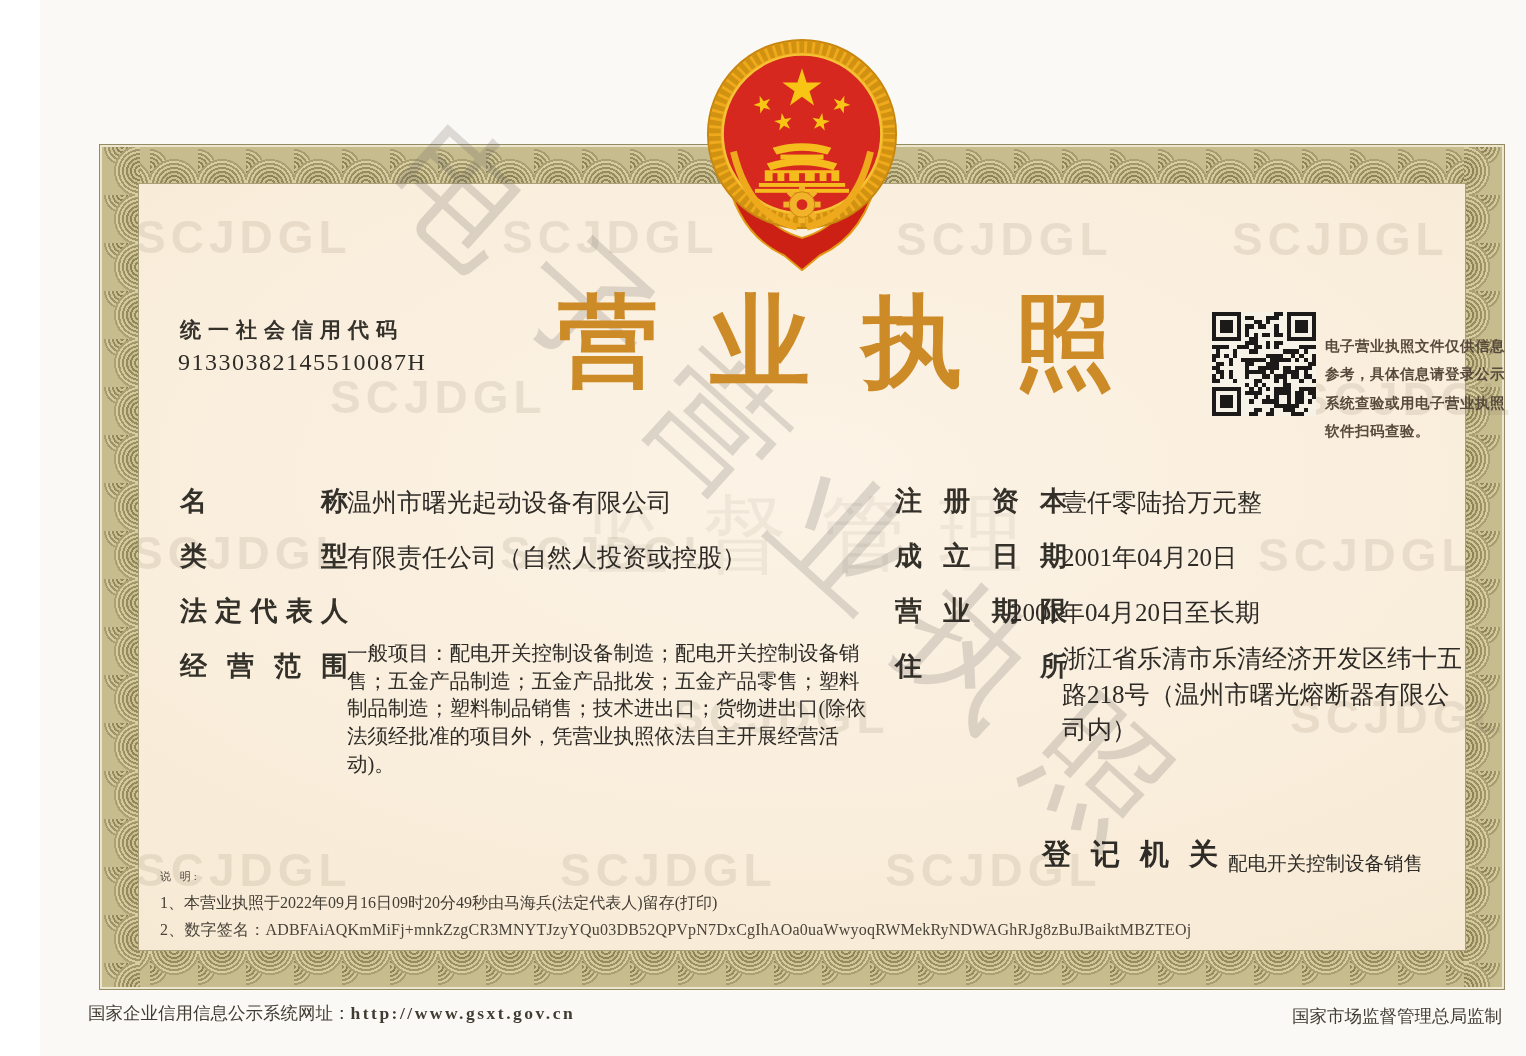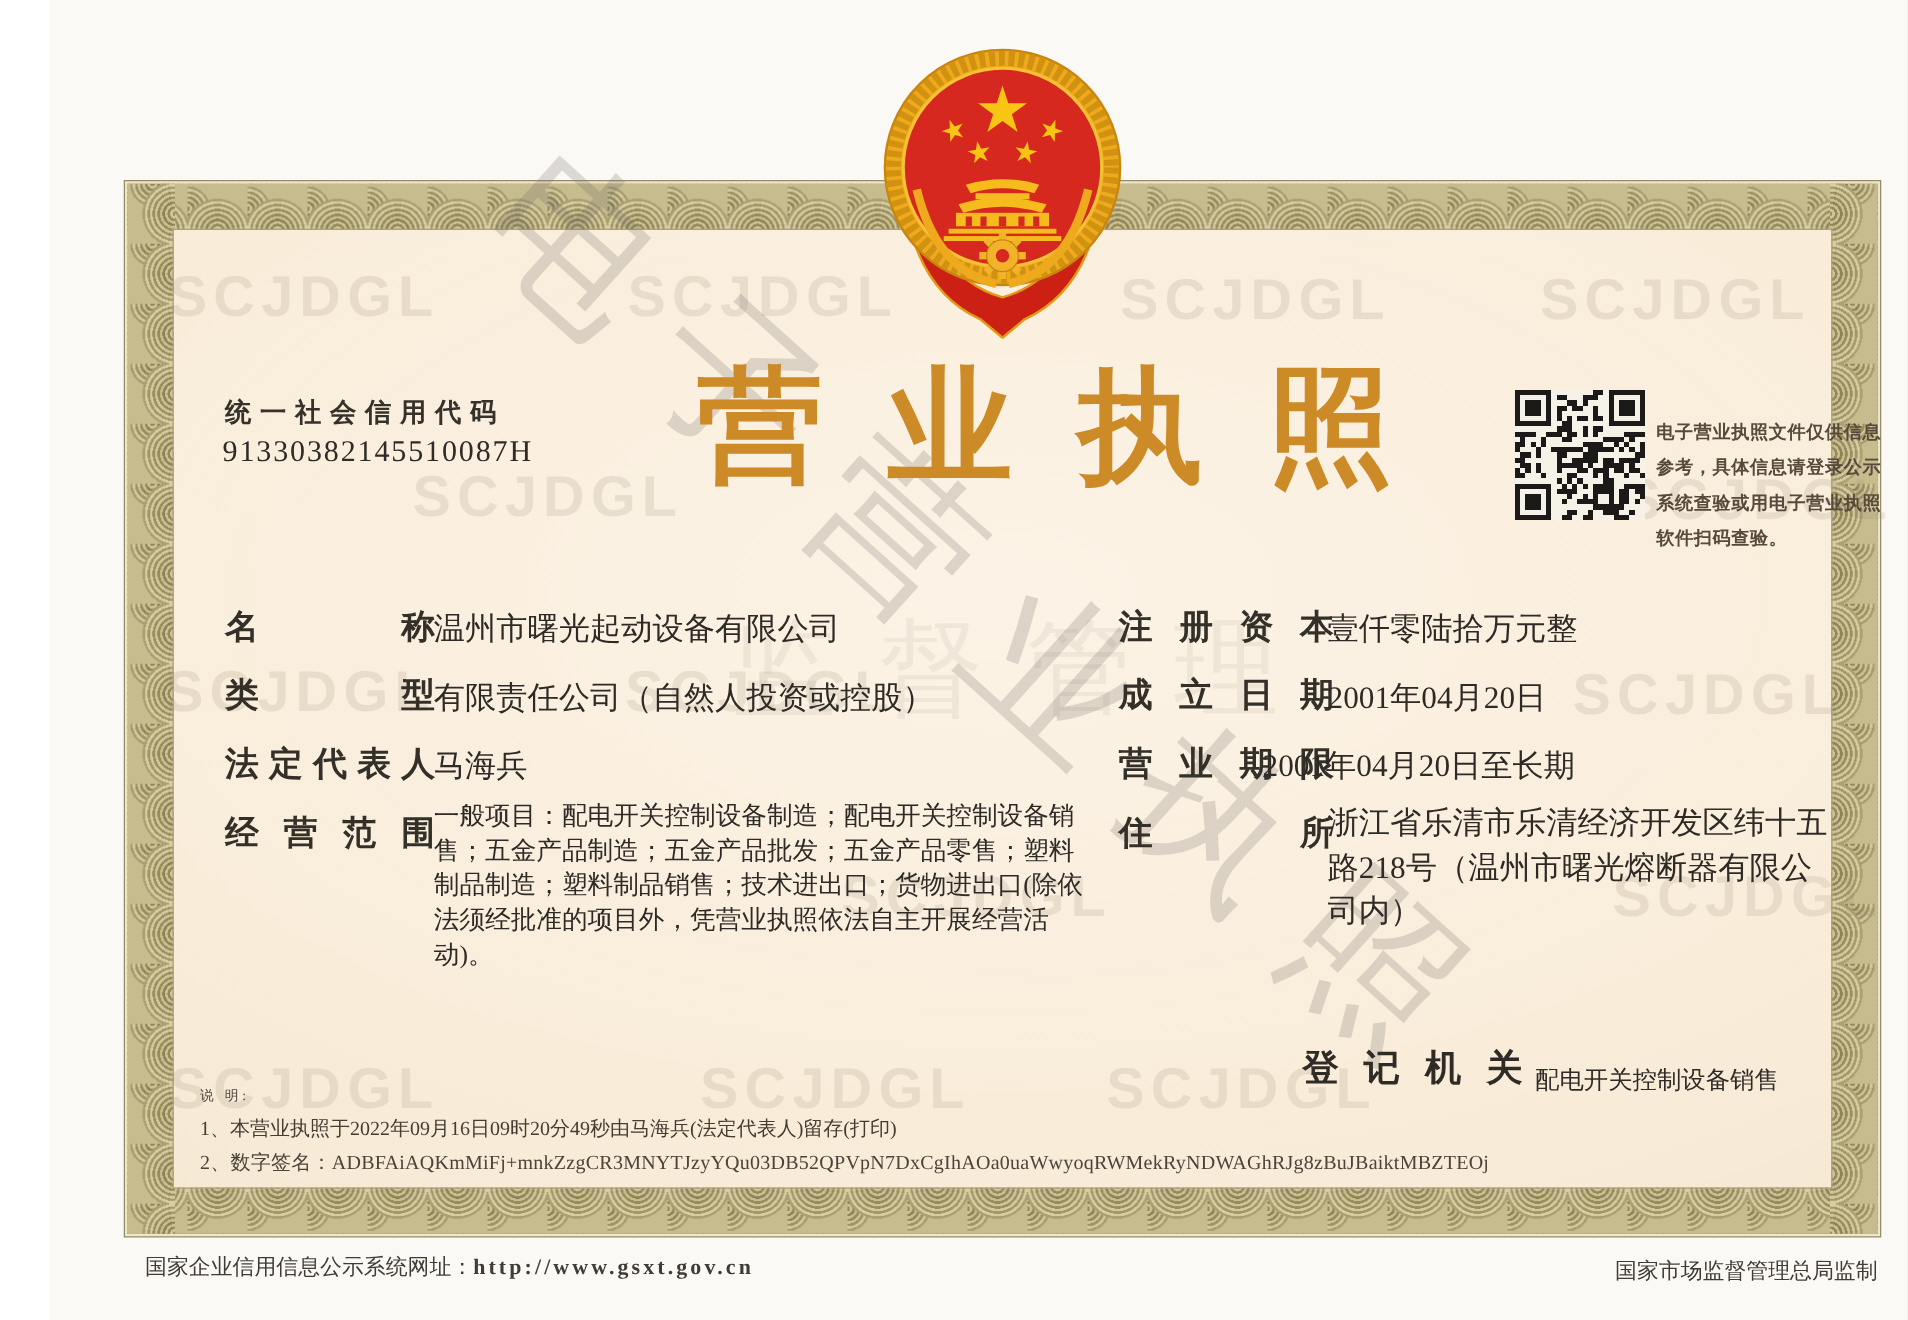--- a/index.html
+++ b/index.html
@@ -46,21 +46,21 @@
   .rw{left:855px;width:172px;}
   .row-value{position:absolute;font-size:25px;color:#2e2b27;}
   .scope-value{font-size:20.5px;line-height:1.35;}
   .addr-value{line-height:1.42;}
   .registrar-label{position:absolute;left:1002px;top:835px;width:176px;font-size:29px;font-weight:700;color:#2f2c27;}
   .registrar-value{position:absolute;left:1188px;top:850px;font-size:19.5px;color:#2f2c27;}
   .issue-date{position:absolute;left:1125px;top:887px;font-size:26px;letter-spacing:3px;color:#2b2823;}
   .notes-title{position:absolute;left:120px;top:869px;font-size:11px;color:#4a443b;letter-spacing:3px;}
   .note1{position:absolute;left:120px;top:893px;font-size:16px;color:#433d34;white-space:nowrap;}
   .note2{position:absolute;left:120px;top:920px;font-size:16px;color:#4a443b;white-space:nowrap;letter-spacing:0.2px;}
-  .footer-left{position:absolute;left:76px;top:1001px;font-size:17.5px;color:#413c33;}
+  .footer-left{position:absolute;left:48px;top:1001px;font-size:17.5px;color:#413c33;}
   .footer-left .url{letter-spacing:2.5px;font-weight:700;}
   .footer-right{position:absolute;right:64px;top:1004px;font-size:17.5px;color:#413c33;}
   .emblem{position:absolute;left:664px;top:36px;width:196px;z-index:4;}
 </style>
 </head>
 <body>
 
 <div class="page">
 
   <div class="frame">
@@ -330,21 +330,20 @@
       </div>
     <div class="row-value serif" style="left:307px;top:541px;width:525px">有限责任公司（自然人投资或控股）</div>
 
     <div class="row-label lw jchar" style="top:593px">
         <span>法</span>
         <span>定</span>
         <span>代</span>
         <span>表</span>
         <span>人</span>
       </div>
-    <div class="row-value serif" style="left:307px;top:596px;width:525px">马海兵</div>
 
     <div class="row-label lw jchar" style="top:648px">
         <span>经</span>
         <span>营</span>
         <span>范</span>
         <span>围</span>
       </div>
     <div class="row-value scope-value serif" style="left:307px;top:640px;width:527px">一般项目：配电开关控制设备制造；配电开关控制设备销售；五金产品制造；五金产品批发；五金产品零售；塑料制品制造；塑料制品销售；技术进出口；货物进出口(除依法须经批准的项目外，凭营业执照依法自主开展经营活动)。</div>
 
     <div class="row-label rw jchar" style="top:483px">

